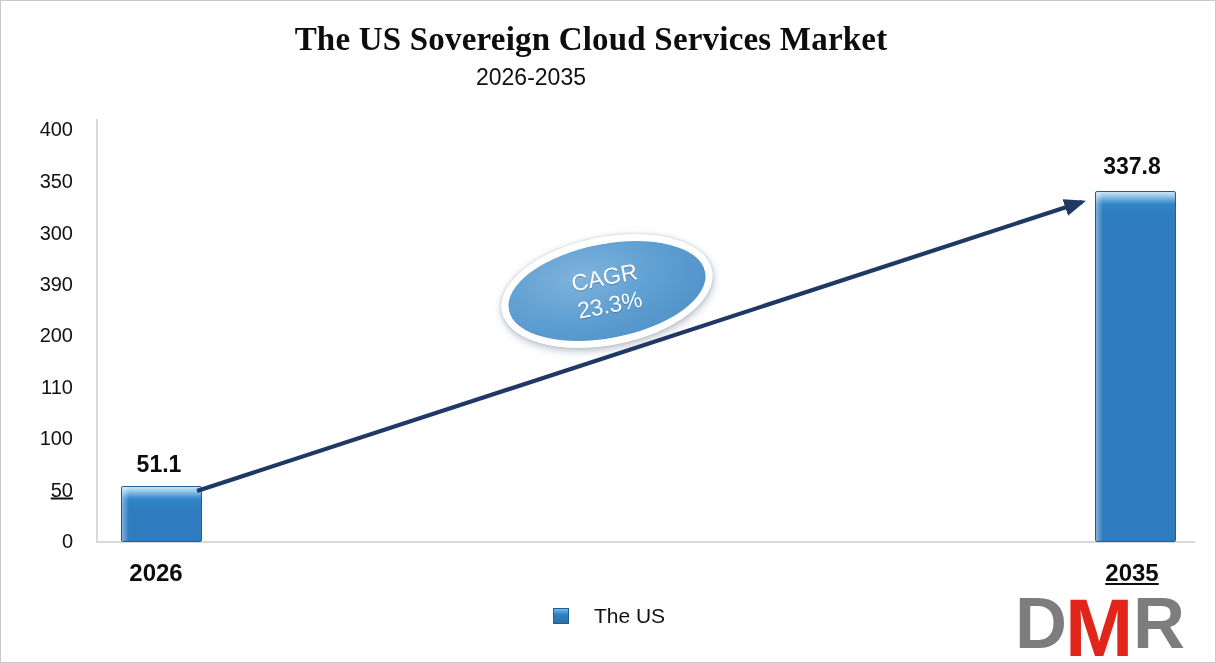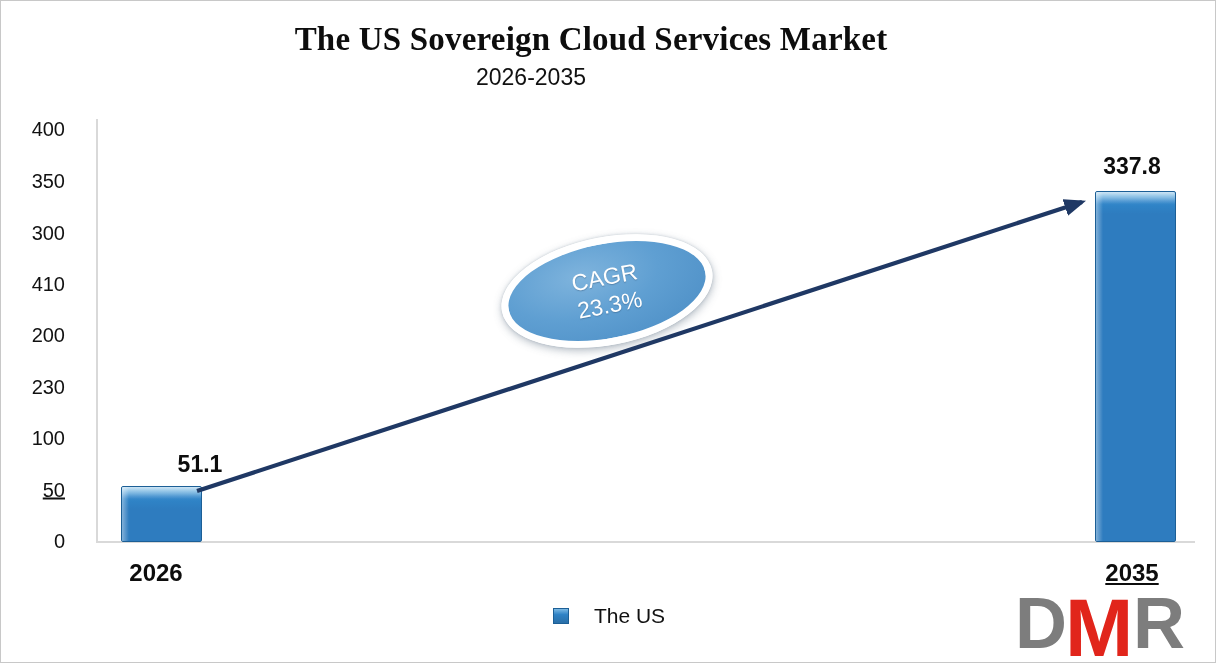--- a/index.html
+++ b/index.html
@@ -56,21 +56,21 @@
     left: 96px;
     top: 540px;
     width: 1098px;
     height: 2px;
     background: #d9d9d9;
   }
 
   
   .y-tick {
     position: absolute;
-    right: 16px;
+    right: 8px;
     width: 66px;
     text-align: right;
     font-family: "Liberation Sans", sans-serif;
     font-size: 20px;
     color: #111111;
     transform: translateY(-50%);
   }
   #y-ticks {
     position: absolute;
     left: 14px;
@@ -226,32 +226,32 @@
   <div id="chart-title">The US Sovereign Cloud Services Market</div>
   <div id="chart-subtitle">2026-2035</div>
 
   <div id="y-axis-line"></div>
   <div id="x-axis-line"></div>
 
   <div id="y-ticks">
     <div class="y-tick" style="top:128px;">400</div>
     <div class="y-tick" style="top:180px;">350</div>
     <div class="y-tick" style="top:232px;">300</div>
-    <div class="y-tick" style="top:283px;">410</div>
+    <div class="y-tick" style="top:283px;">390</div>
     <div class="y-tick" style="top:334px;">200</div>
-    <div class="y-tick" style="top:386px;">230</div>
+    <div class="y-tick" style="top:386px;">110</div>
     <div class="y-tick" style="top:437px;">100</div>
     <div class="y-tick" style="top:489px;text-decoration:underline;">50</div>
     <div class="y-tick" style="top:540px;">0</div>
   </div>
 
   <div class="bar" id="bar-2026" style="left:120px; top:485px; width:81px; height:56px;"></div>
   <div class="bar" id="bar-2035" style="left:1094px; top:190px; width:81px; height:351px;"></div>
 
-  <div class="data-label" style="left:158px; top:450px;margin-left:41px;">51.1</div>
+  <div class="data-label" style="left:158px; top:450px;">51.1</div>
   <div class="data-label" style="left:1131px; top:152px;">337.8</div>
 
   <div class="cat-label" style="left:155px;">2026</div>
   <div class="cat-label" style="left:1131px;text-decoration:underline;">2035</div>
 
   <svg id="trend-arrow" viewBox="0 0 1216 663">
     <defs>
       <marker id="arrowhead" markerWidth="5.2" markerHeight="4.2" refX="4.2" refY="2.1" orient="auto">
         <polygon points="0,0 5.2,2.1 0,4.2" fill="#1f3864"></polygon>
       </marker>

